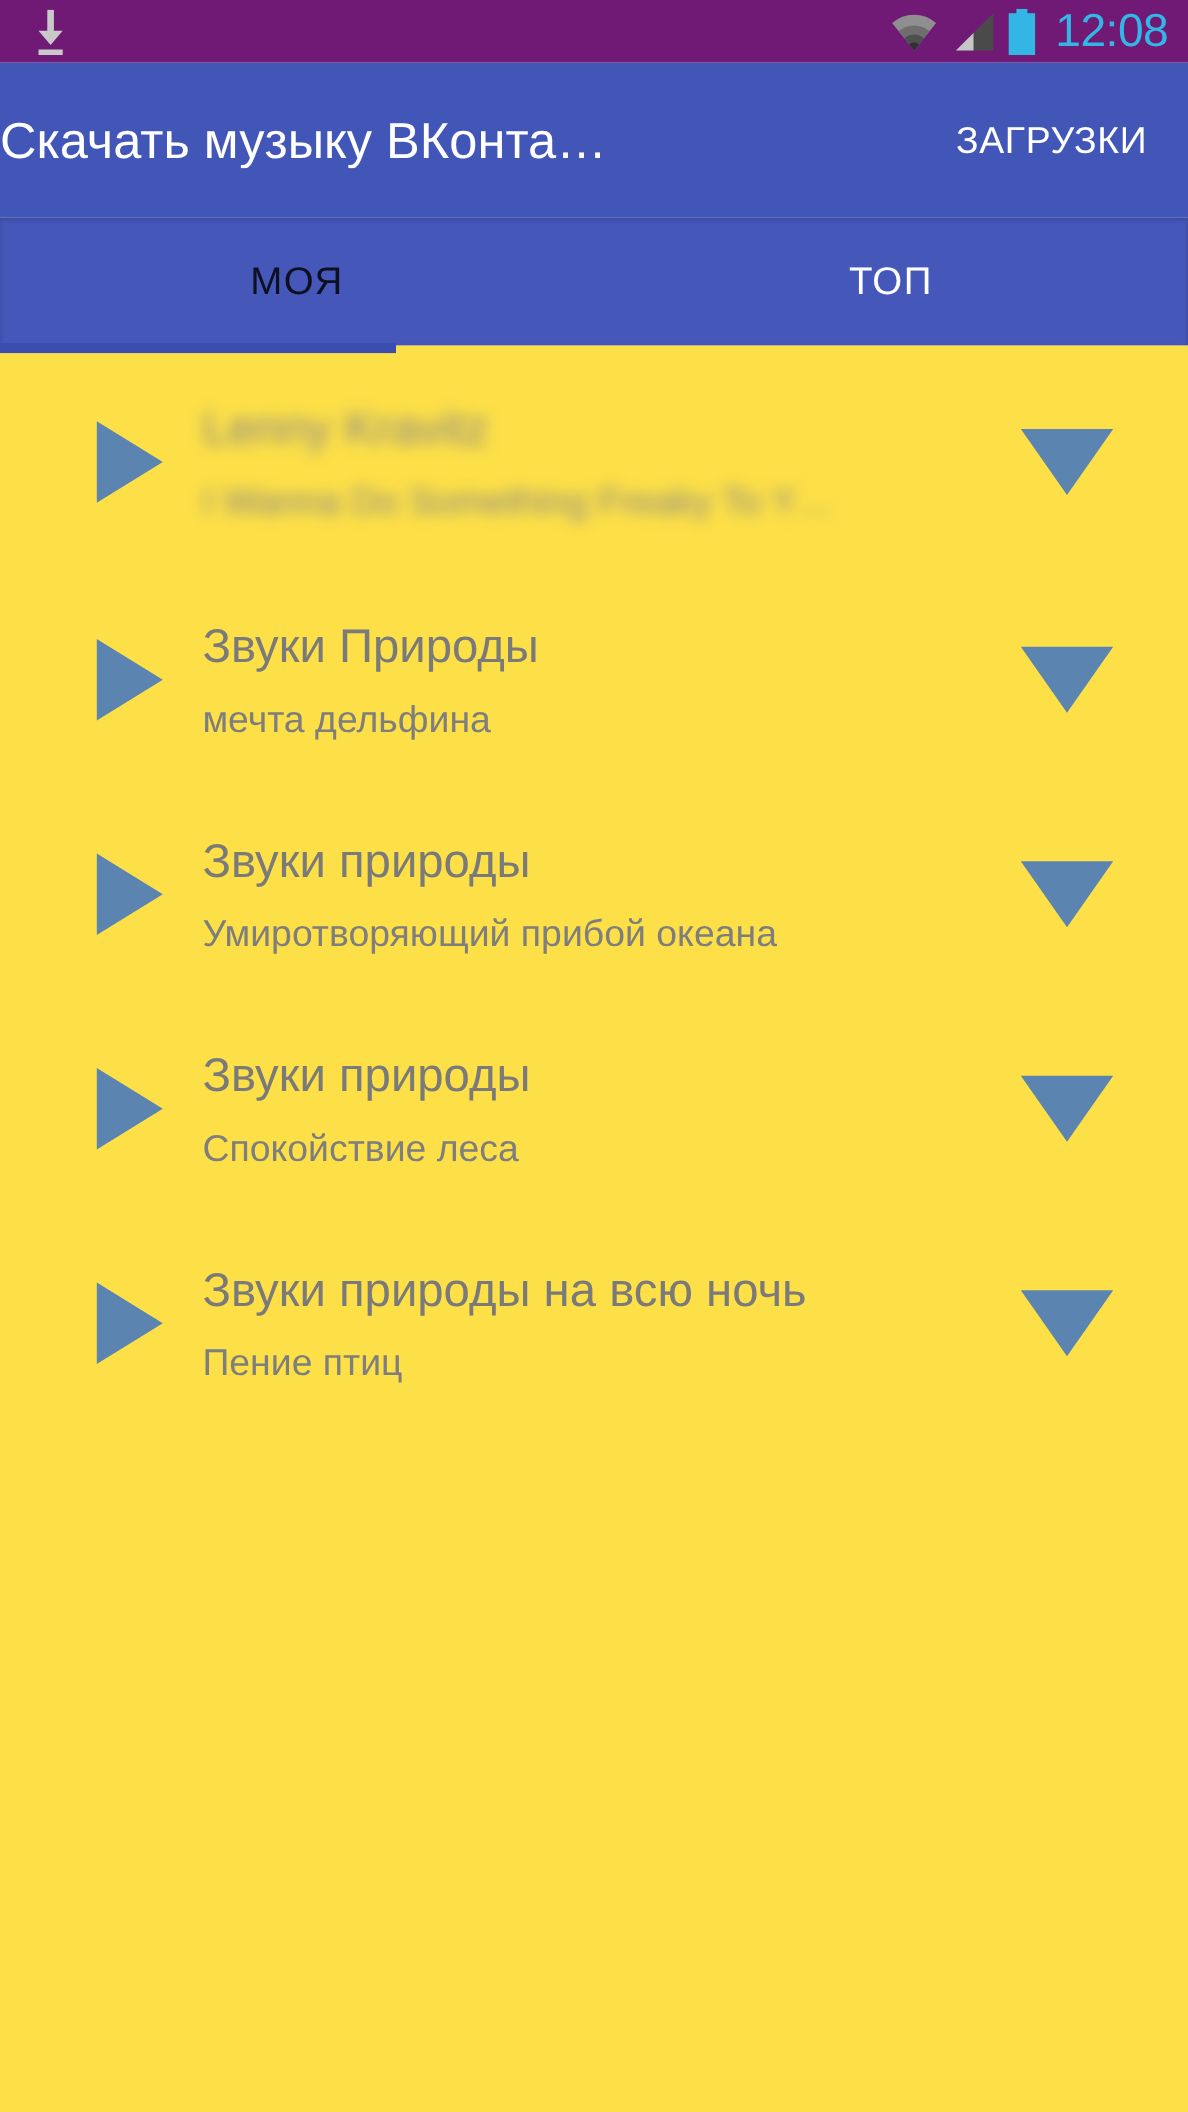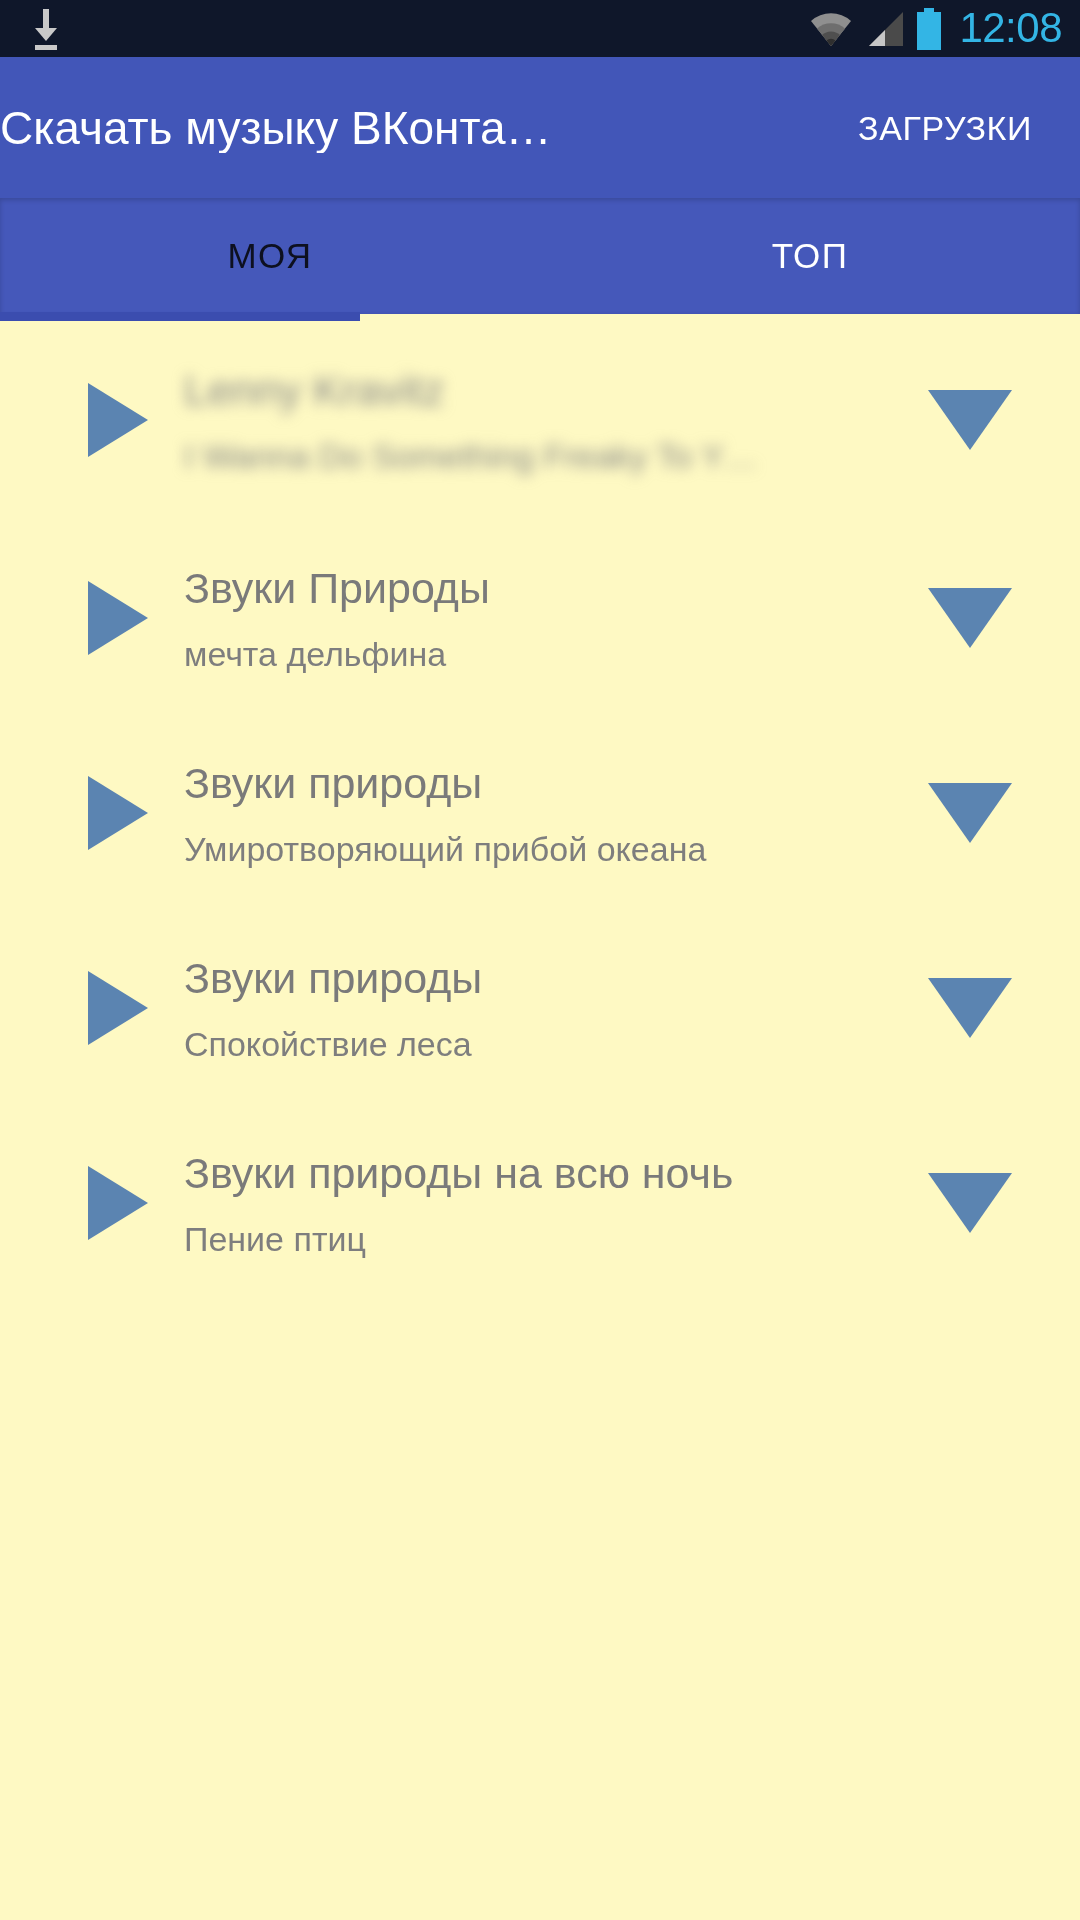--- a/index.html
+++ b/index.html
@@ -9,21 +9,21 @@
     font-family:"Liberation Sans","DejaVu Sans",sans-serif;
     background:#ffffff;
     overflow:hidden;
     -webkit-font-smoothing:antialiased;
   }
 
   
   .statusbar{
     position:relative;
     width:1080px; height:57px;
-    background:#0f172a;
+    background:#701a75;
     display:flex; align-items:center;
   }
   .sb-left{ display:flex; align-items:center; padding-left:26px; }
   .sb-right{
     position:absolute; right:18px; top:0; height:57px;
     display:flex; align-items:center; gap:9px;
   }
   .icon-download-notif{ display:block; }
   .icon-wifi{ display:block; }
   .icon-signal{ display:block; }
@@ -49,21 +49,21 @@
     color:#ffffff;
     font-size:46px;
     line-height:50px;
     font-weight:400;
     white-space:nowrap;
     overflow:hidden;
     max-width:780px;
   }
   .appbar-action{
     position:absolute;
-    right:30px;
+    right:19px;
     color:#ffffff;
     font-size:34px;
     line-height:38px;
     font-weight:400;
     letter-spacing:0.6px;
     padding:14px 18px;
   }
 
   
   .tabbar{
@@ -90,21 +90,21 @@
     position:absolute;
     left:0; bottom:-7px;
     width:360px; height:9px;
     background:#3b4daf;
   }
 
   
   .list{
     width:1080px;
     height:1606px;
-    background:#fef9c3;
+    background:#fde047;
     padding-top:6px;
     overflow:hidden;
   }
   .row{
     position:relative;
     width:1080px;
     height:195px;
     display:flex;
     align-items:center;
   }

